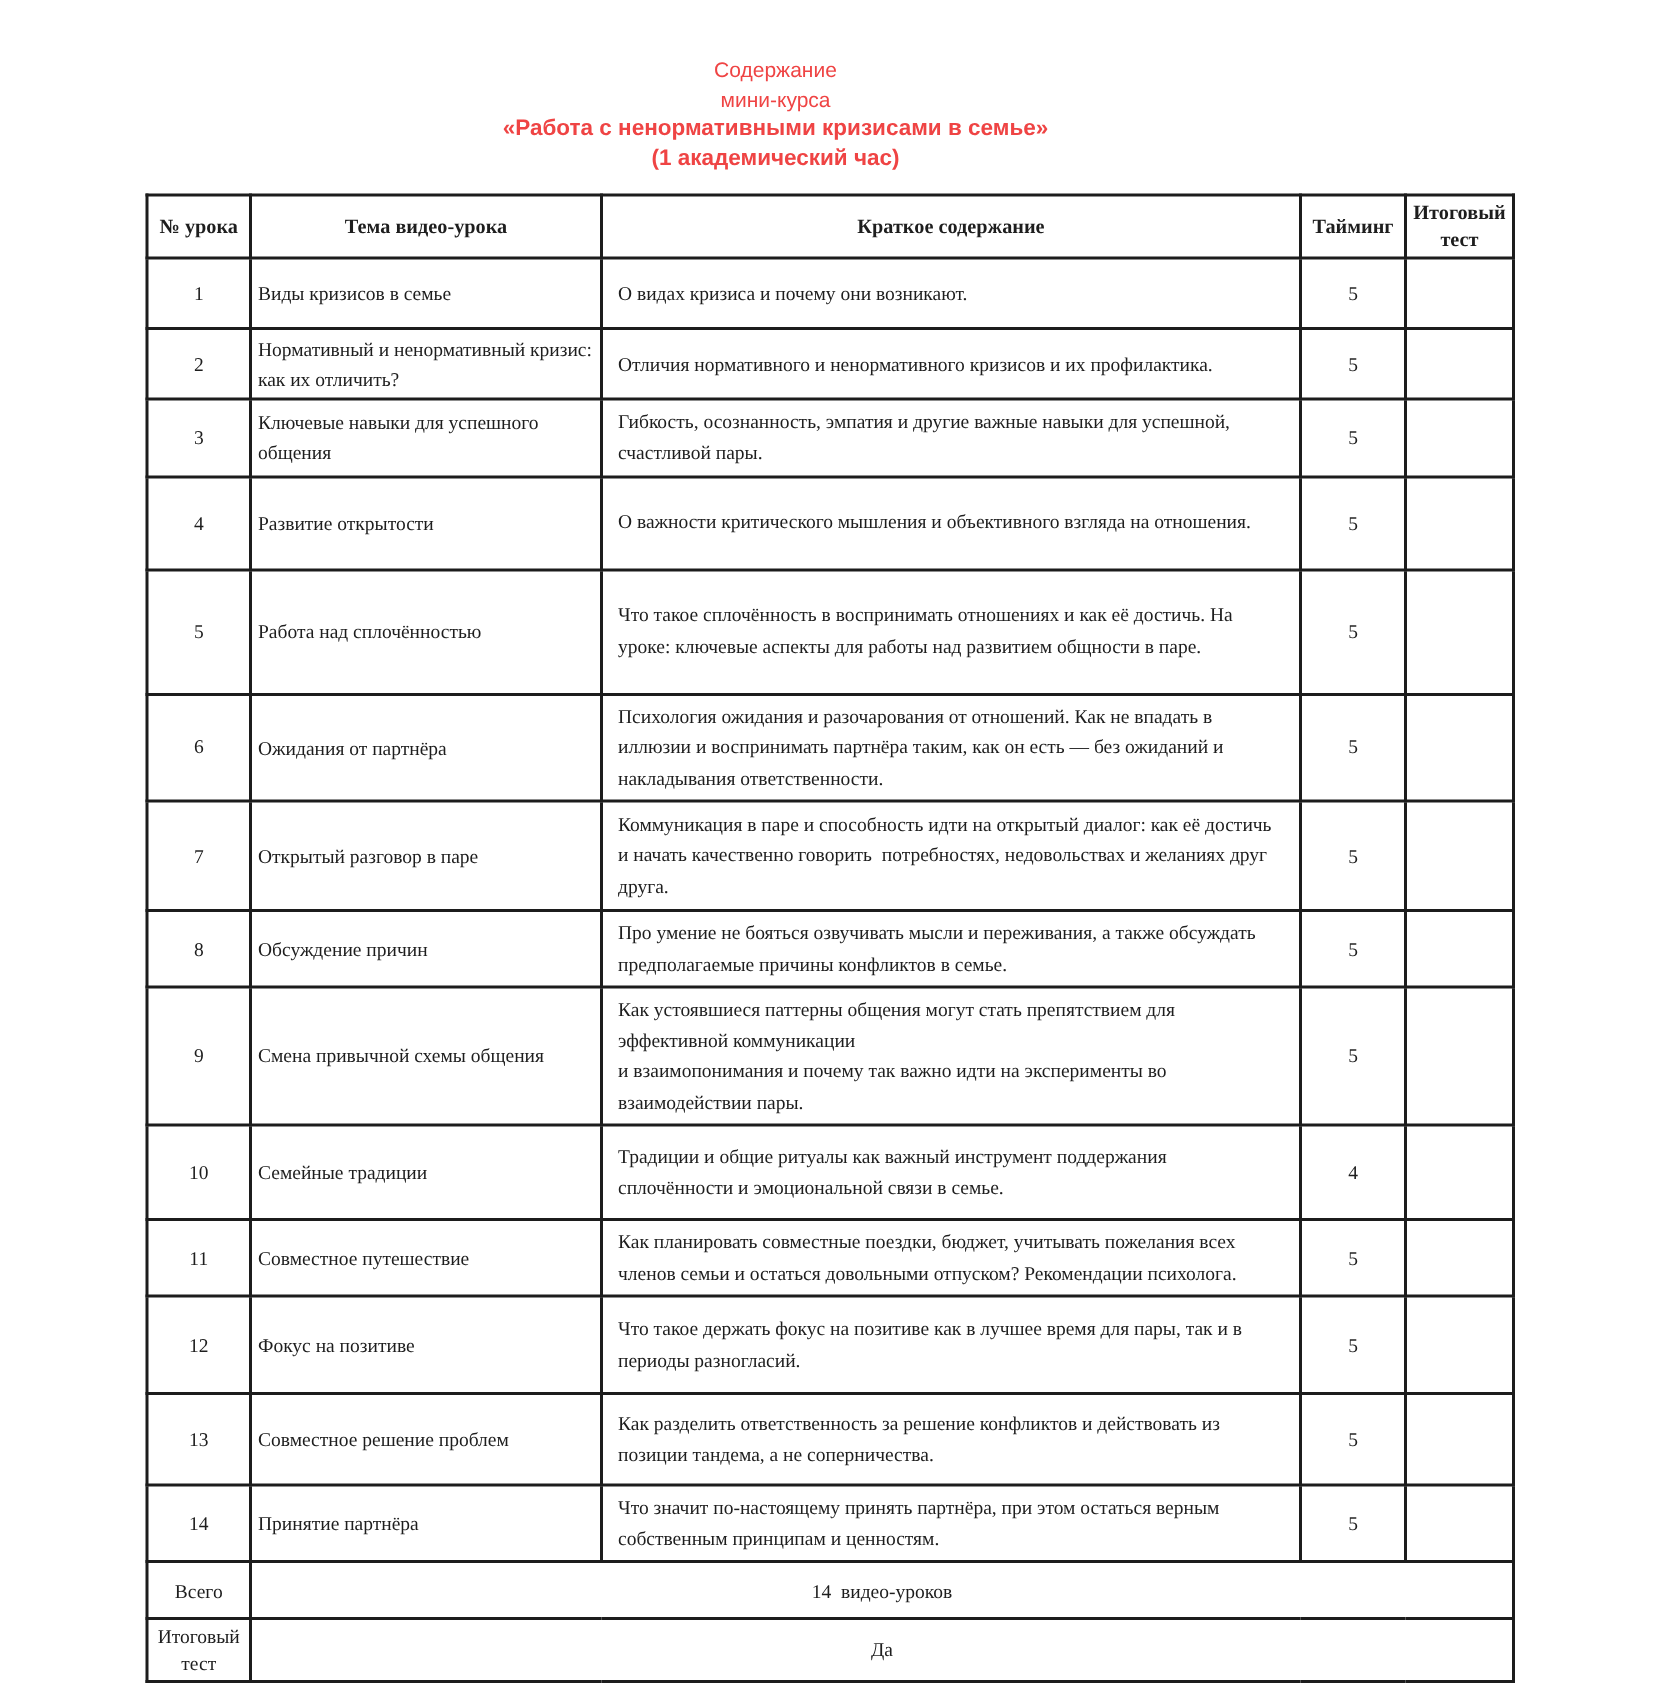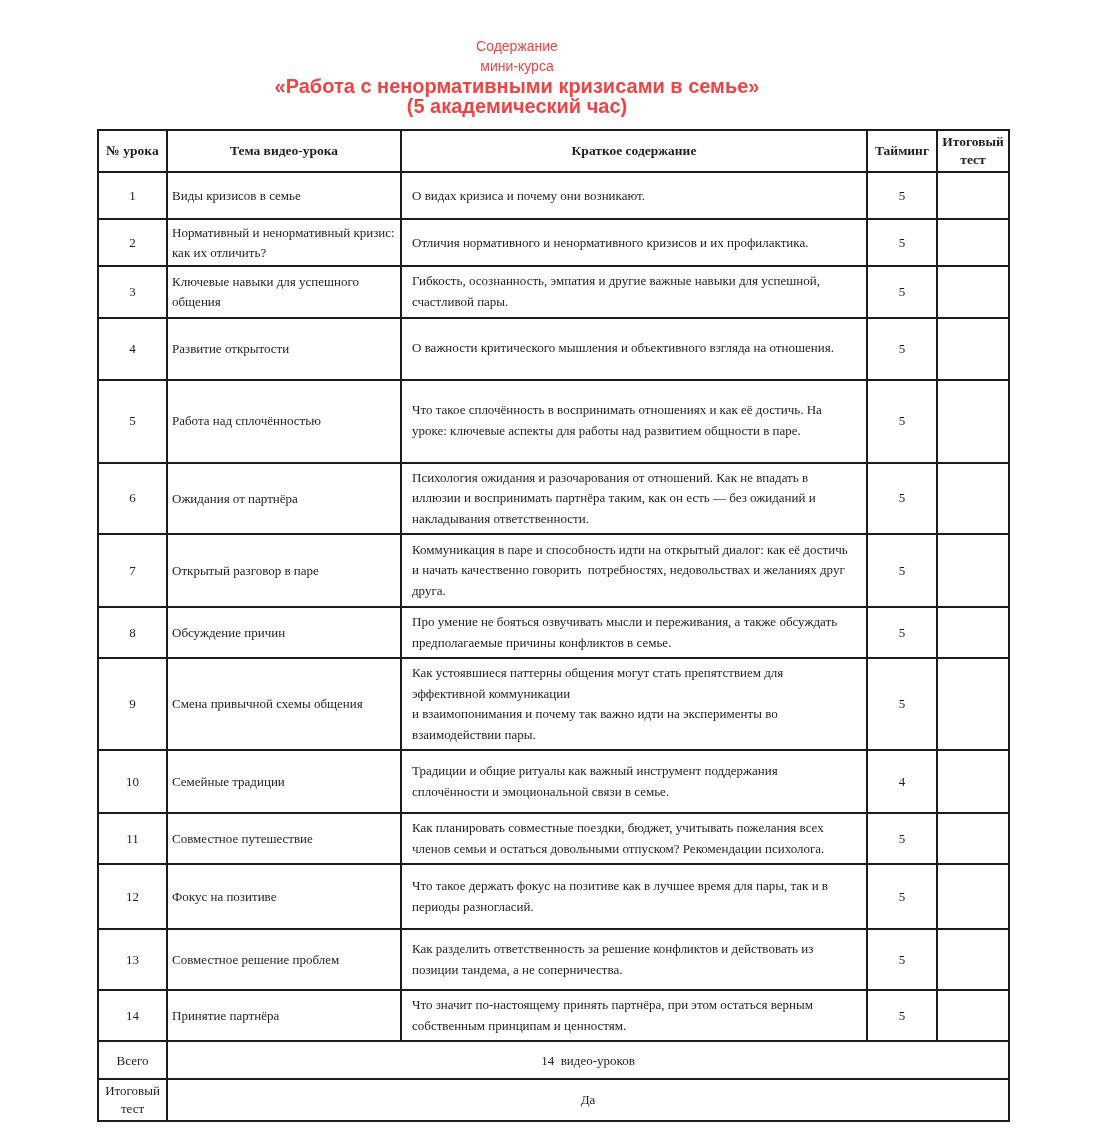--- a/index.html
+++ b/index.html
@@ -19,21 +19,21 @@
     position: absolute;
     left: 97px;
     top: 36px;
     width: 840px;
     text-align: center;
     font-family: "Liberation Sans", sans-serif;
     color: #ef4444;
   }
   .t-line { line-height: 20px; }
   .t-reg  { font-size: 14px; font-weight: 400; }
-  .t-bold { font-size: 20px; font-weight: 700; }
+  .t-bold { font-size: 15px; font-weight: 700; }
   table.toc {
     position: absolute;
     left: 97px;
     top: 129px;
     width: 911px;
     border-collapse: collapse;
     table-layout: fixed;
   }
   table.toc th, table.toc td {
     border: 2px solid #1c1c1c;
@@ -56,21 +56,21 @@
   tr.f-row td.f-label { padding: 2px 3px; }
   tr.f-row td.f-value { white-space: pre-wrap; font-family: Liberation Serif, serif; }
 </style>
 </head>
 <body>
 
 <div class="title-block">
   <div class="t-line t-reg">Содержание</div>
   <div class="t-line t-reg">мини-курса</div>
   <div class="t-line t-bold">«Работа с ненормативными кризисами в семье»</div>
-  <div class="t-line t-bold">(5 академический час)</div>
+  <div class="t-line t-bold">(1 академический час)</div>
 </div>
 
 <table class="toc">
   <colgroup>
     <col style="width:69px">
     <col style="width:234px">
     <col style="width:466px">
     <col style="width:70px">
     <col style="width:72px">
   </colgroup>

